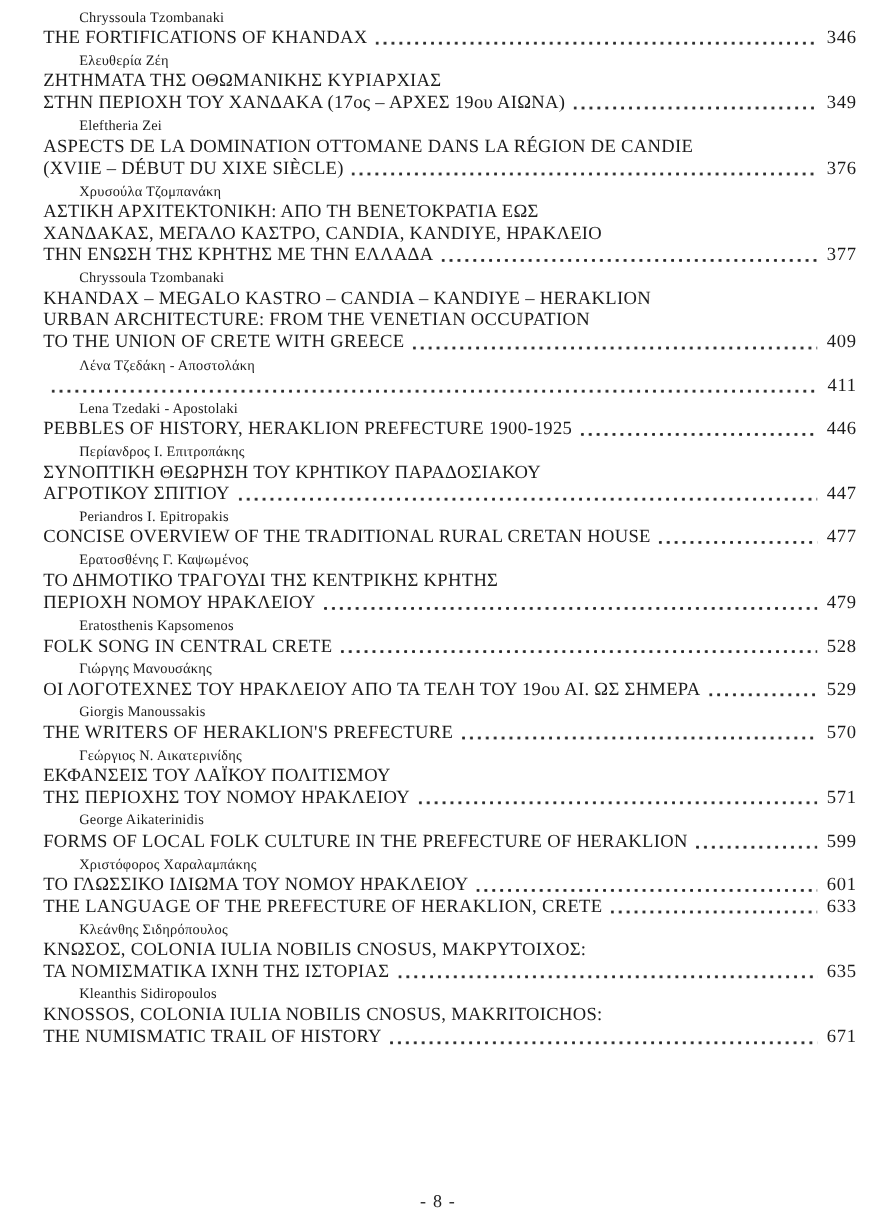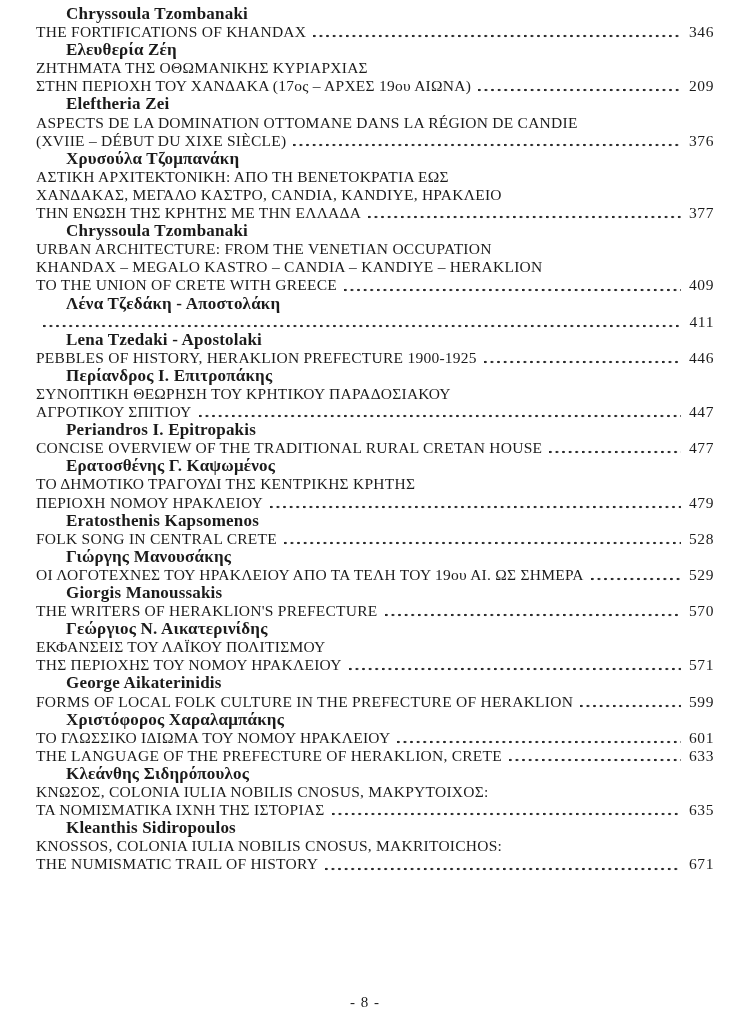--- a/index.html
+++ b/index.html
@@ -16,22 +16,22 @@
     overflow: hidden;
   }
   .toc {
     position: absolute;
     top: 5px;
     left: 36px;
     right: 16px;
   }
   .entry { margin: 0; }
   .author {
-    font-weight: 700;
-    font-size: 17px;
+    font-weight: 400;
+    font-size: 12px;
     line-height: 18.1px;
     padding-left: 30px;
     letter-spacing: 0.2px;
     white-space: nowrap;
   }
   .title-line {
     display: flex;
     align-items: baseline;
     font-size: 15.5px;
     line-height: 18.1px;
@@ -78,21 +78,21 @@
       </div>
     </div>
     <div class="entry">
       <div class="author">Ελευθερία Ζέη</div>
       <div class="title-line">
         <span class="title-text">ΖΗΤΗΜΑΤΑ ΤΗΣ ΟΘΩΜΑΝΙΚΗΣ ΚΥΡΙΑΡΧΙΑΣ</span>
       </div>
       <div class="title-line">
         <span class="title-text">ΣΤΗΝ ΠΕΡΙΟΧΗ ΤΟΥ ΧΑΝΔΑΚΑ (17ος – ΑΡΧΕΣ 19ου ΑΙΩΝΑ)</span>
         <span class="dots"></span>
-        <span class="pagenum">209</span>
+        <span class="pagenum">349</span>
       </div>
     </div>
     <div class="entry">
       <div class="author">Eleftheria Zei</div>
       <div class="title-line">
         <span class="title-text">ASPECTS DE LA DOMINATION OTTOMANE DANS LA RÉGION DE CANDIE</span>
       </div>
       <div class="title-line">
         <span class="title-text">(XVIIE – DÉBUT DU XIXE SIÈCLE)</span>
         <span class="dots"></span>
@@ -109,24 +109,24 @@
       </div>
       <div class="title-line">
         <span class="title-text">ΤΗΝ ΕΝΩΣΗ ΤΗΣ ΚΡΗΤΗΣ ΜΕ ΤΗΝ ΕΛΛΑΔΑ</span>
         <span class="dots"></span>
         <span class="pagenum">377</span>
       </div>
     </div>
     <div class="entry">
       <div class="author">Chryssoula Tzombanaki</div>
       <div class="title-line">
+        <span class="title-text">KHANDAX – MEGALO KASTRO – CANDIA – KANDIYE – HERAKLION</span>
+      </div>
+      <div class="title-line">
         <span class="title-text">URBAN ARCHITECTURE: FROM THE VENETIAN OCCUPATION</span>
-      </div>
-      <div class="title-line">
-        <span class="title-text">KHANDAX – MEGALO KASTRO – CANDIA – KANDIYE – HERAKLION</span>
       </div>
       <div class="title-line">
         <span class="title-text">TO THE UNION OF CRETE WITH GREECE</span>
         <span class="dots"></span>
         <span class="pagenum">409</span>
       </div>
     </div>
     <div class="entry">
       <div class="author">Λένα Τζεδάκη - Αποστολάκη</div>
       <div class="title-line">

